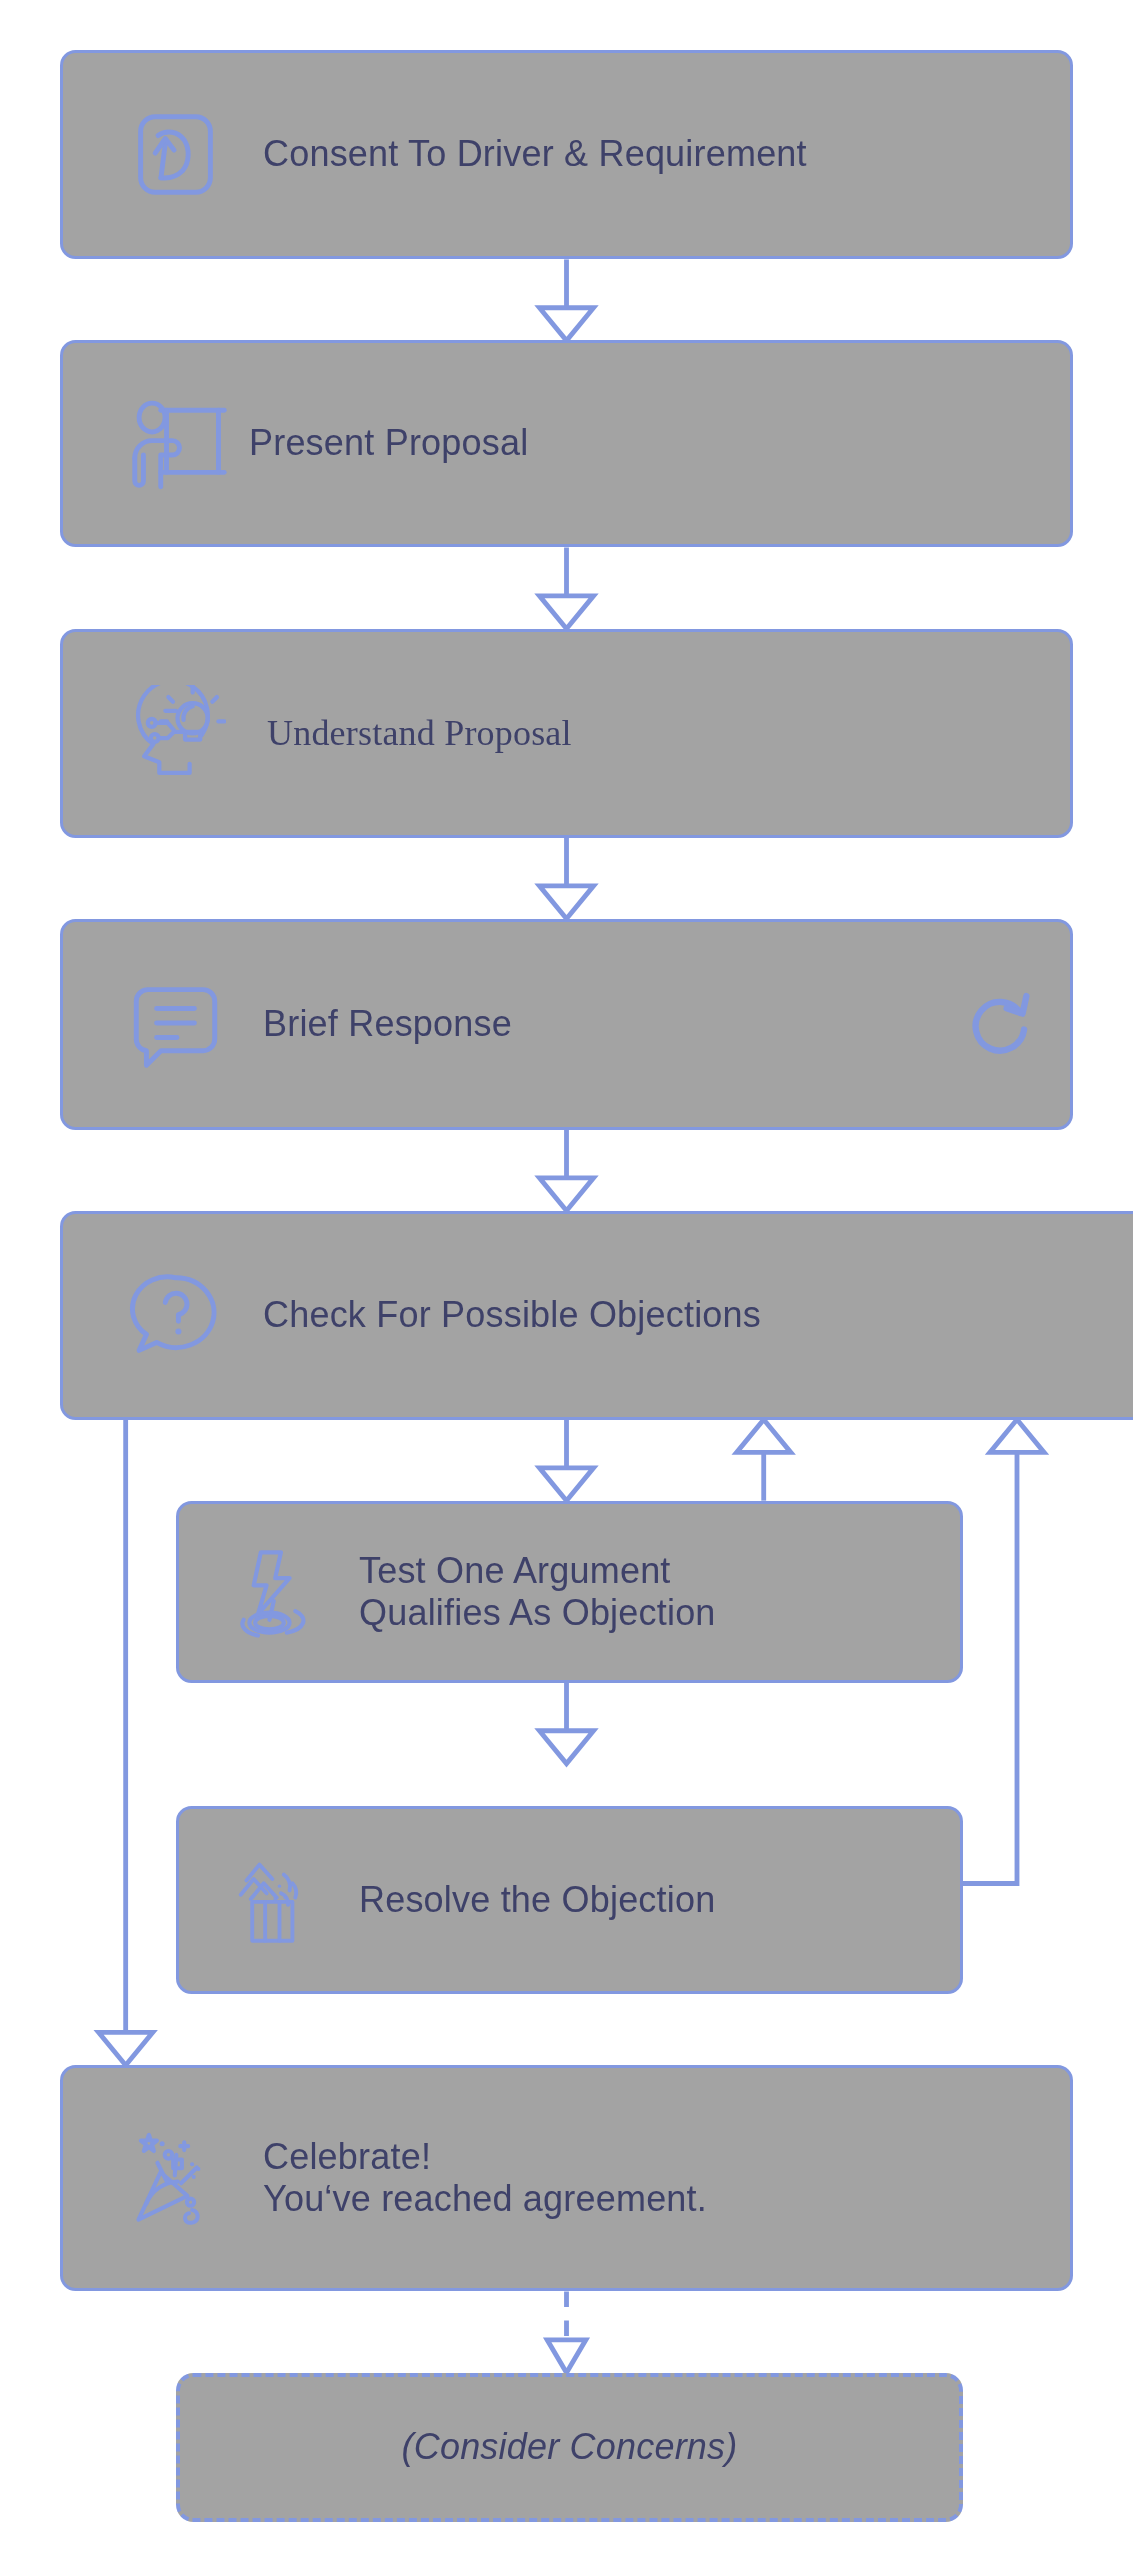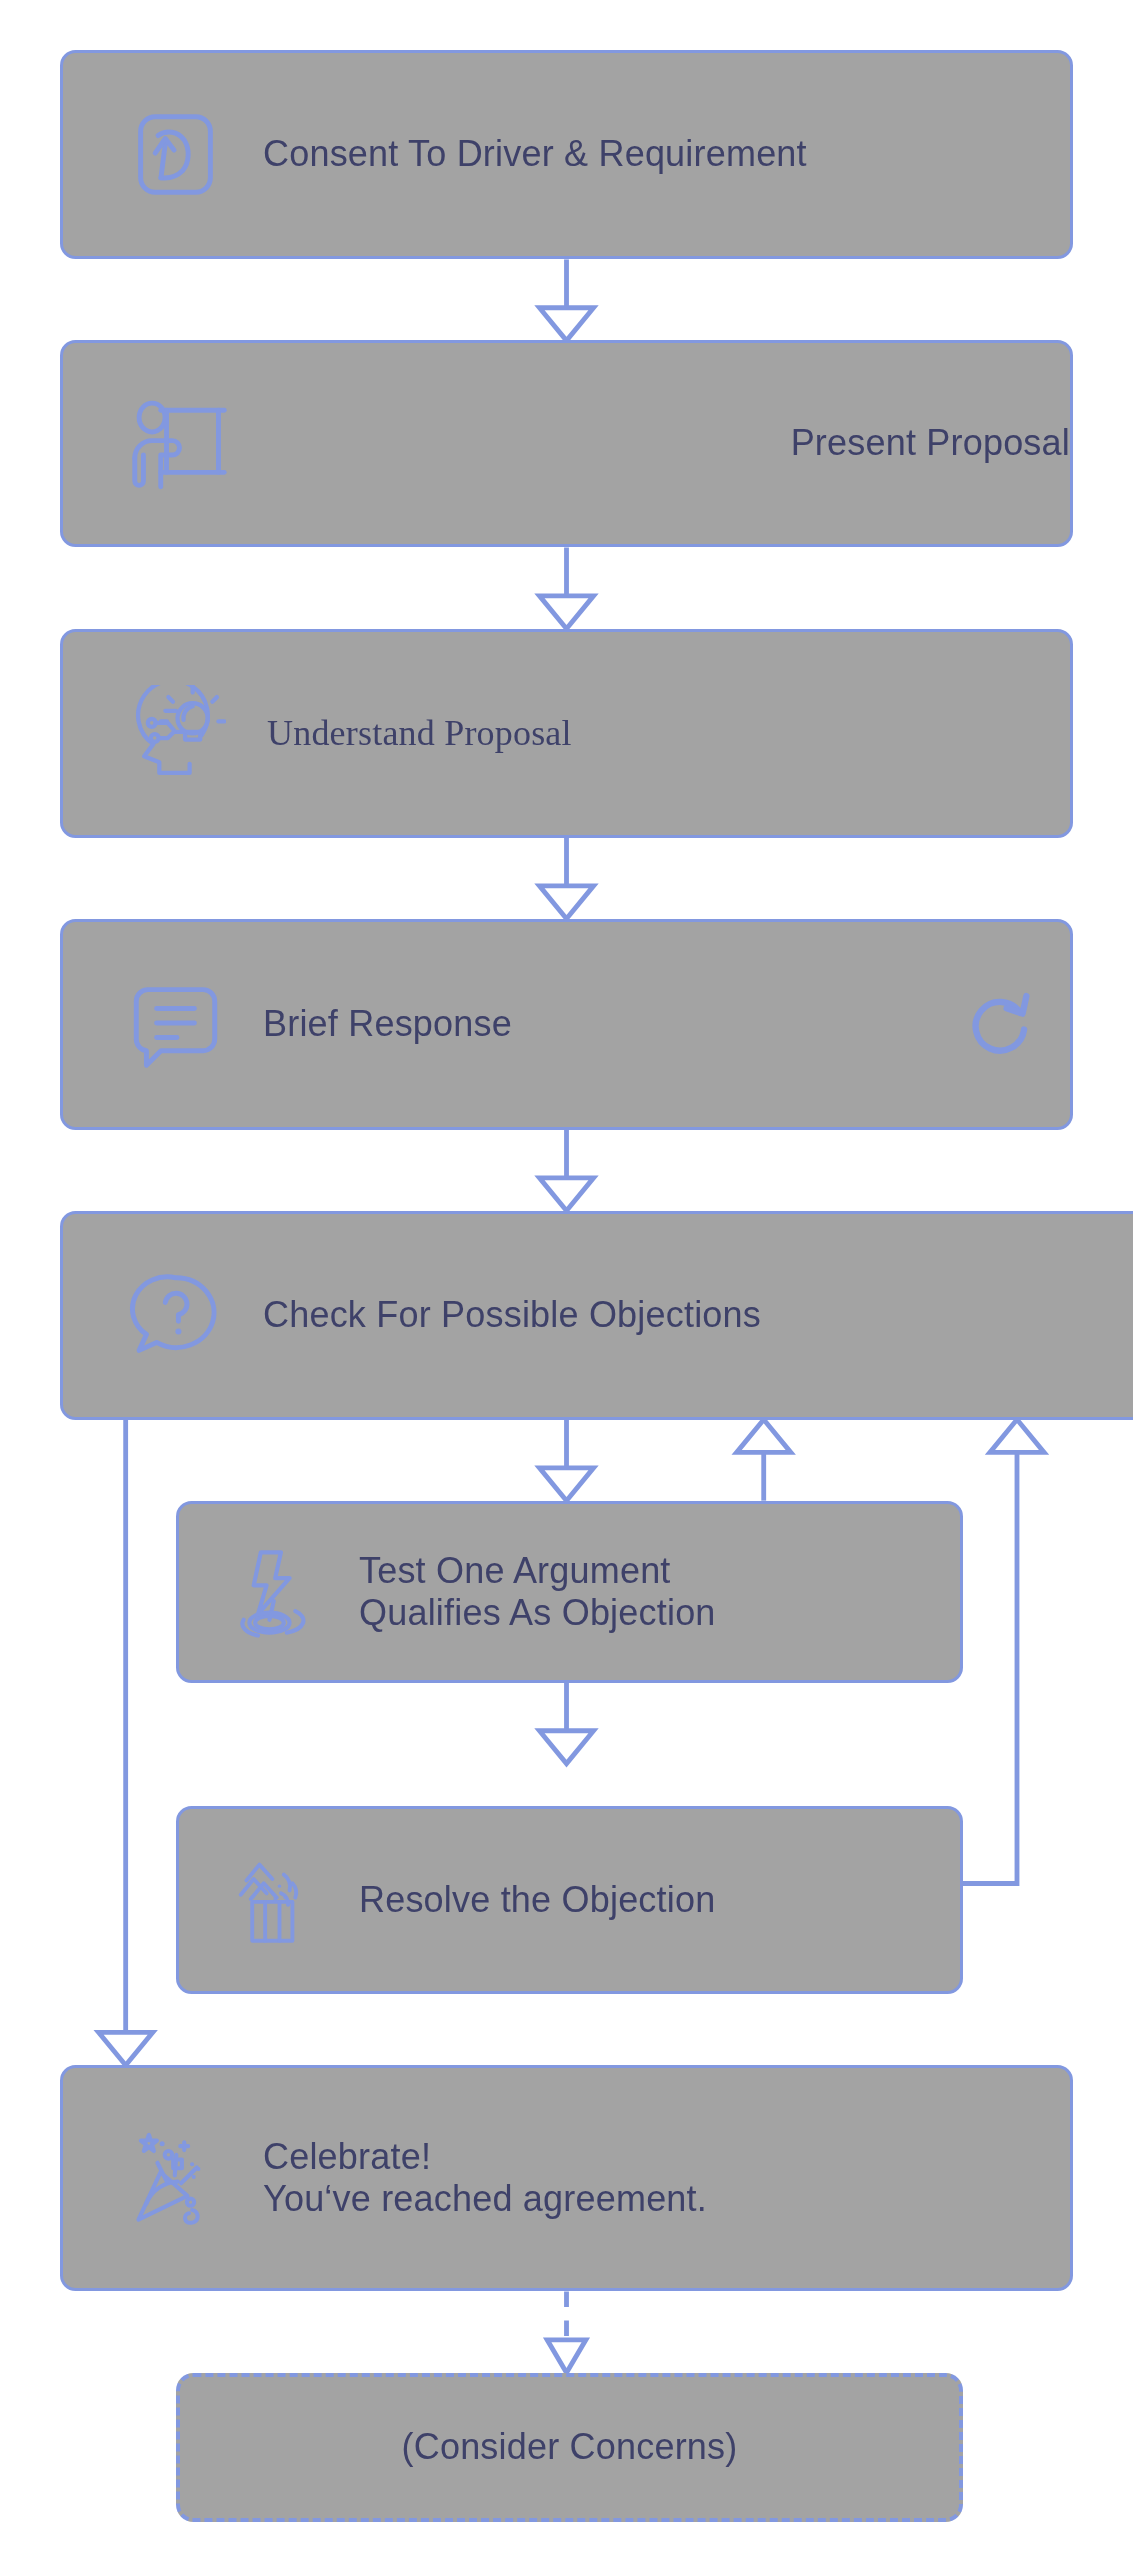--- a/index.html
+++ b/index.html
@@ -31,20 +31,21 @@
     border-radius:15.5px;
     display:flex;
     align-items:center;
     z-index:5;
   }
   .node.dashed{
     border-style:dashed;
     border-width:4.8px;
     border-radius:17.4px;
     justify-content:flex-end;
+    font-style:italic;
   }
   .node-icon{
     flex:0 0 auto;
     display:flex;
     align-items:center;
     justify-content:center;
   }
   .node-label{
     color:#3e4169;
     font-size:36px;
@@ -117,21 +118,21 @@
       <svg class="ic" width="93" height="93" viewBox="0 0 64 64" fill="none" stroke="#8298e0" stroke-width="3.4" stroke-linecap="round" stroke-linejoin="round">
         <rect x="8" y="6" width="48" height="52" rx="10"></rect>
         <path d="M20 19 a14 16 0 0 1 18 3 a15 17 0 0 1 -1 21 a17 15 0 0 1 -15 5"></path>
         <path d="M22 48 L25 24"></path>
         <path d="M18 31 L25 21 L31 29"></path>
       </svg>
     </span>
     <span class="node-label">Consent To Driver &amp; Requirement</span>
   </div>
 
-  <div class="node" style="left:60px; top:340px; width:1013px; height:207px; padding-left:66px; gap:60px;justify-content:space-between;">
+  <div class="node" style="left:60px; top:340px; width:1013px; height:207px; padding-left:66px; gap:19px;">
     <span class="node-icon">
       <svg class="ic" width="101" height="93" viewBox="0 0 70 64" fill="none" stroke="#8298e0" stroke-width="3.4" stroke-linecap="round" stroke-linejoin="round">
         <ellipse cx="16" cy="14" rx="9" ry="10"></ellipse>
         <path d="M4 42 v16 a3 3 0 0 0 6 0 v-18"></path>
         <path d="M4 42 a12 12 0 0 1 12 -12 h14 a5 5 0 0 1 0 10 h-8 v22"></path>
         <line x1="22" y1="9" x2="66" y2="9"></line>
         <line x1="22" y1="52" x2="66" y2="52"></line>
         <line x1="26" y1="9" x2="26" y2="52"></line>
         <line x1="62" y1="9" x2="62" y2="52"></line>
       </svg>

